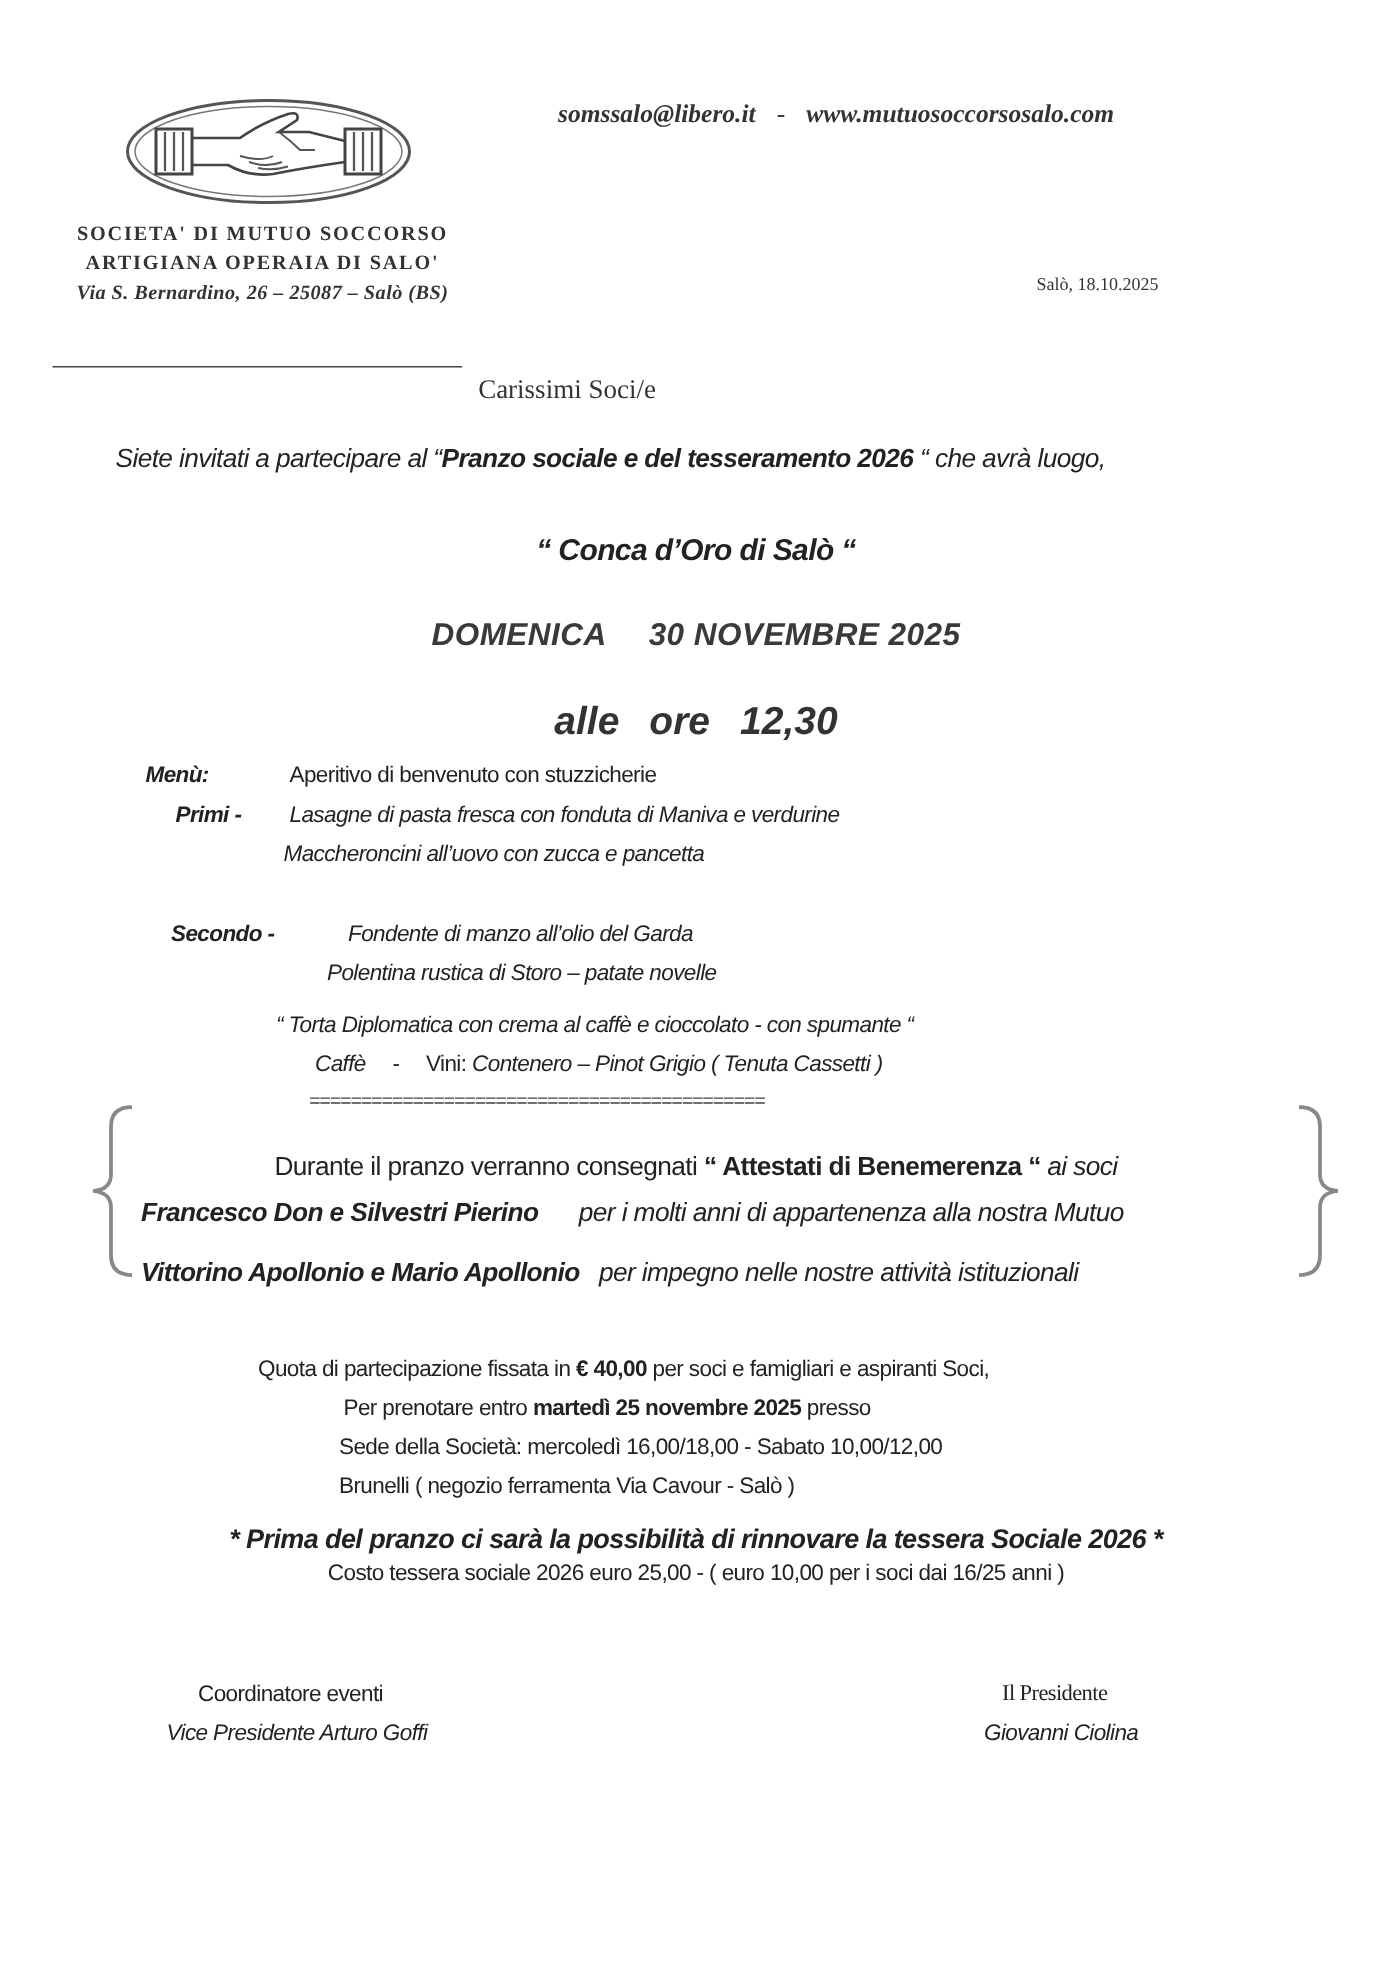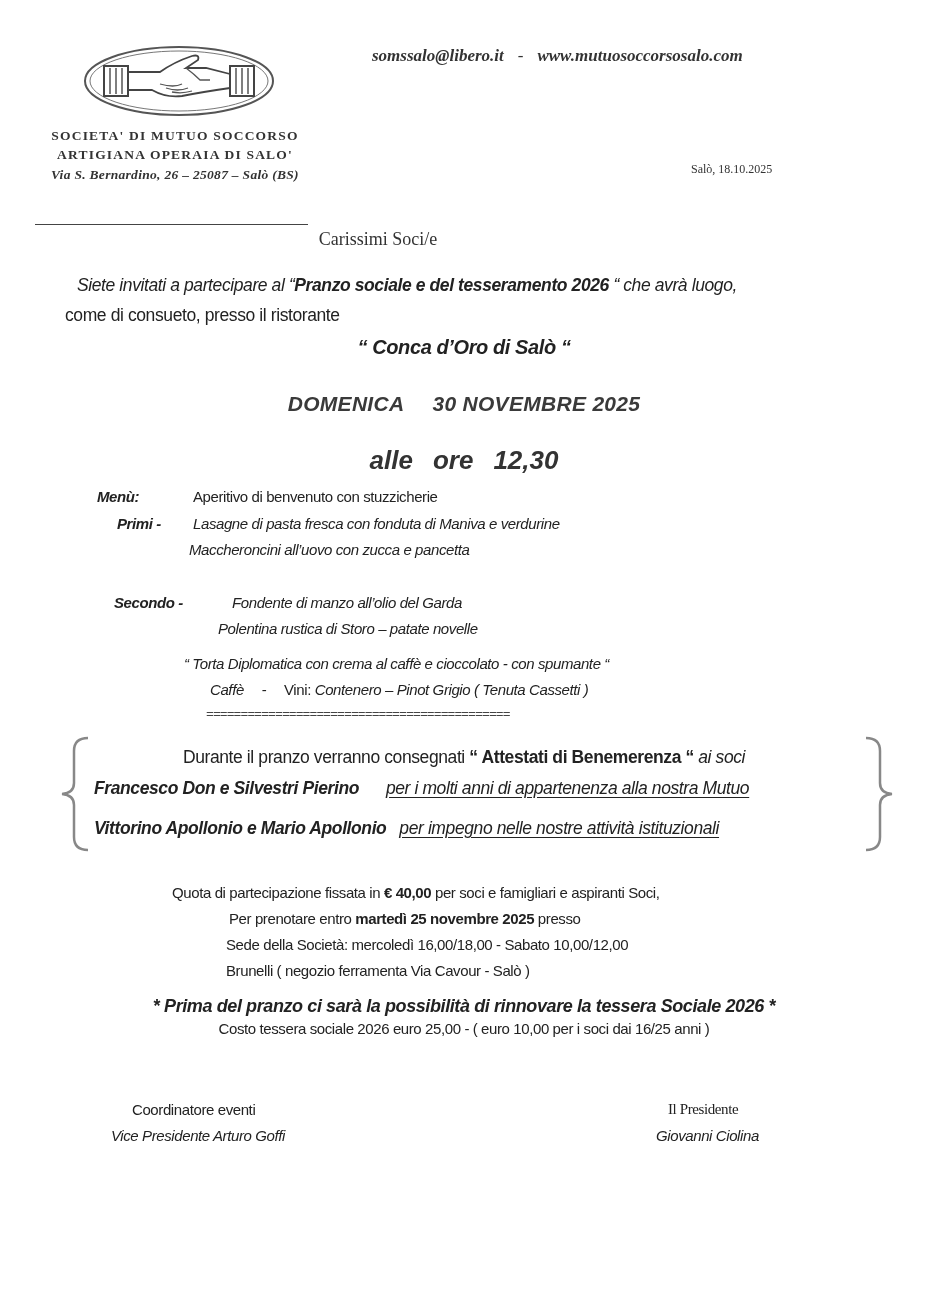--- a/index.html
+++ b/index.html
@@ -1,19 +1,19 @@
 <!DOCTYPE html>
 <html><head>
 <meta charset="utf-8">
 <style>
   html, body { margin: 0; padding: 0; background: #ffffff; }
   body { width: 928px; height: 1313px; position: relative; overflow: hidden; color: #222; }
   .sans { font-family: "Liberation Sans", "DejaVu Sans", sans-serif; }
   .narrow { font-family: "Liberation Sans", "DejaVu Sans", sans-serif; letter-spacing: -0.4px; }
-  .abs { position: absolute; white-space: nowrap; }
+  .abs { position: absolute; white-space: nowrap; margin-top: 20px; }
 
   #logo { left: 82px; top: 44px; width: 194px; height: 74px; }
   #org-lines { left: 30px; top: 126px; width: 290px; }
   .org-line { font-family: "Liberation Serif", serif; font-weight: bold; color: #333; text-align: center; }
   .org-line.l1, .org-line.l2 { font-size: 13.5px; letter-spacing: 1.2px; line-height: 19px; }
   .org-line.l3 { font-size: 13px; line-height: 19px; }
   .org-line.l4 { font-size: 13.5px; font-style: italic; line-height: 22px; letter-spacing: 0.3px; }
   #header-rule { left: 35px; top: 224px; width: 273px; height: 0; border-top: 1.3px solid #444; }
 
   #contact { left: 372px; top: 46px; font-family: "Liberation Serif", serif; font-style: italic; font-weight: bold; font-size: 17px; color: #333; }
@@ -35,21 +35,21 @@
   .menu-item.it { font-style: italic; }
 
   #separator { left: 206px; top: 707px; font-family: "Liberation Mono", monospace; font-size: 13px; color: #444; letter-spacing: -0.9px; }
 
   .brace { position: absolute; }
   #awards-l1 { left: 0; width: 928px; top: 747px; font-size: 17.5px; text-align: center; color: #222; }
   #awards-l1 b { font-weight: bold; }
   #awards-l1 i { font-style: italic; }
   .award-row { font-size: 17.5px; color: #222; }
   .award-row .names { font-weight: bold; font-style: italic; }
-  .award-row .reason { font-style: italic; text-decoration: underline; text-underline-offset: 3px; }
+  .award-row .reason { font-style: italic; text-underline-offset: 3px; }
 
   .info { font-size: 15px; color: #222; }
   .info b { font-weight: bold; }
 
   #renew { left: 0; width: 928px; top: 996px; font-size: 18px; font-weight: bold; font-style: italic; text-align: center; color: #222; }
   #cost { left: 0; width: 928px; top: 1020px; font-size: 15px; text-align: center; color: #222; }
 
   .sig { font-size: 15px; color: #222; }
   .sig.it { font-style: italic; }
 </style>
@@ -87,21 +87,20 @@
 
 <div id="contact" class="abs">
   <span>somssalo@libero.it</span><span class="sep">-</span><span>www.mutuosoccorsosalo.com</span>
 </div>
 
 <div id="date" class="abs">Salò, 18.10.2025</div>
 <div id="greeting" class="abs">Carissimi Soci/e</div>
 
 <div id="intro" class="abs narrow">
   <div style="padding-left:12px;font-style:italic;"><span>Siete invitati a partecipare al “</span><b>Pranzo sociale e del tesseramento 2026</b> <span>“ che avrà luogo,</span></div>
-  <div>come di consueto, presso il ristorante</div>
 </div>
 <div id="restaurant" class="abs narrow">“ Conca d’Oro di Salò “</div>
 
 <div id="date-big" class="abs sans">
   <span>DOMENICA</span><span>30 NOVEMBRE 2025</span>
 </div>
 <div id="time-big" class="abs sans">
   <span>alle</span><span>ore</span><span>12,30</span>
 </div>
 

